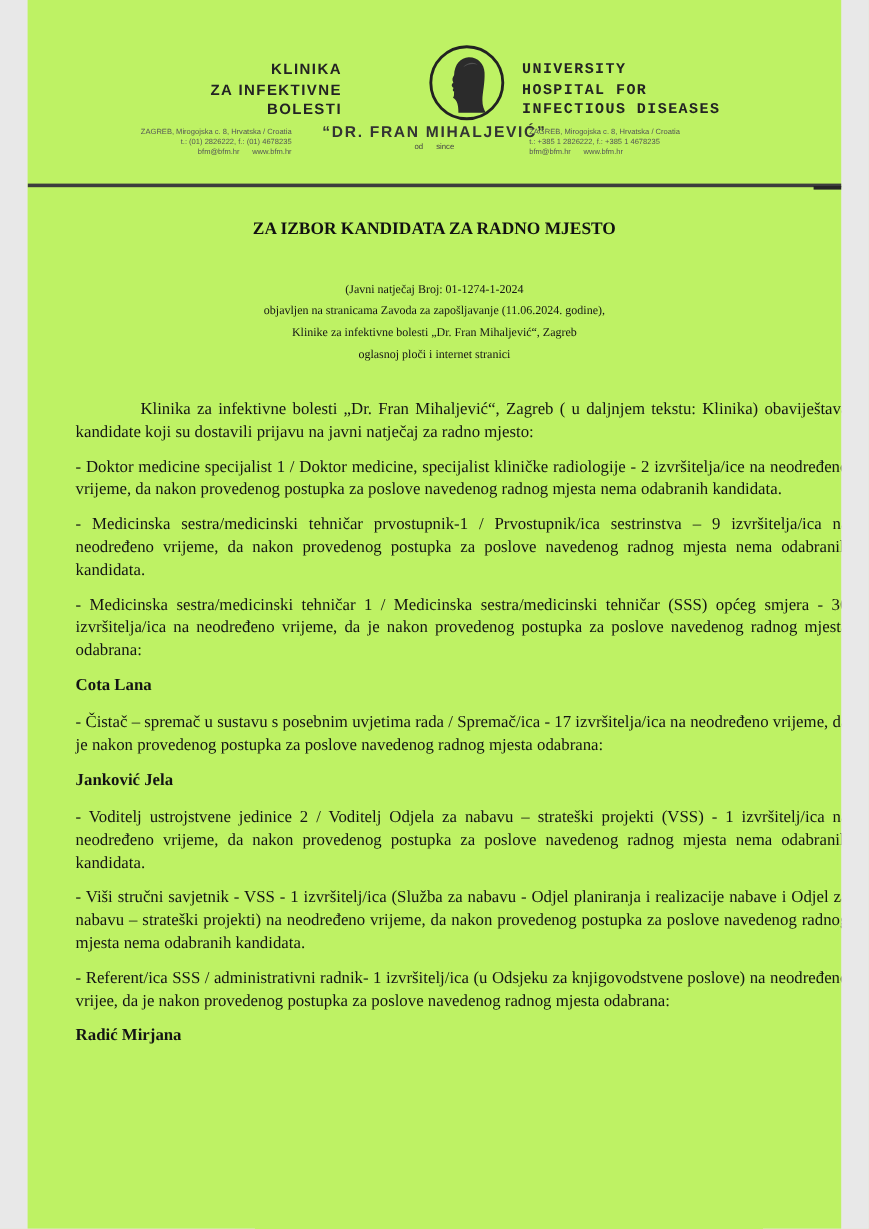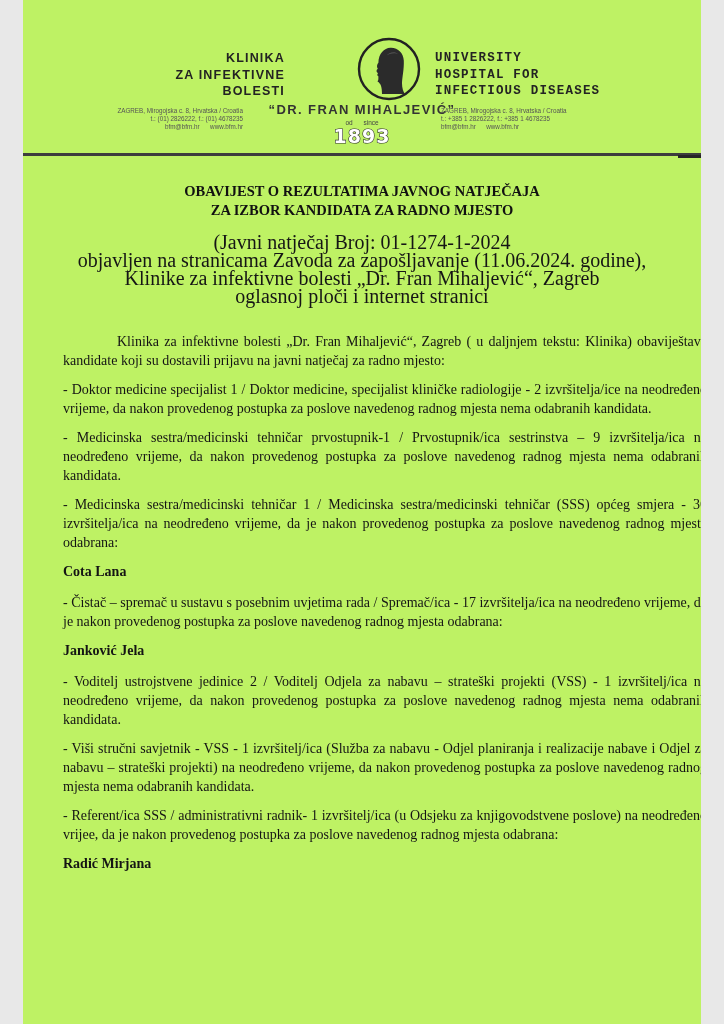--- a/index.html
+++ b/index.html
@@ -71,21 +71,21 @@
     text-align: center;
     font-weight: bold;
     font-size: 14.5px;
     line-height: 18.5px;
     color: #111;
   }
   .subtitle {
     position: absolute;
     top: 233px; left: 0; width: 100%;
     text-align: center;
-    font-size: 20px;
+    font-size: 10px;
     line-height: 18px;
     color: #151515;
   }
 
   
   .body-text {
     position: absolute;
     top: 332px; left: 40px;
     width: 644px;
     font-size: 14px;
@@ -134,31 +134,25 @@
   <div class="brand">“DR. FRAN MIHALJEVIĆ”</div>
 
   <div class="addr right-addr">
     <div>ZAGREB, Mirogojska c. 8, Hrvatska / Croatia</div>
     <div>t.: +385 1 2826222, f.: +385 1 4678235</div>
     <div class="pre">bfm@bfm.hr      www.bfm.hr</div>
   </div>
 
   <div class="od-since">od      since</div>
 
-  <div class="year-wrap">
-    <svg width="70" height="24" viewBox="0 0 70 24">
-      <text x="35" y="18" text-anchor="middle" font-family="DejaVu Sans, sans-serif" font-size="19" font-weight="bold" letter-spacing="1" fill="#ffffff" stroke="#2e2e2e" stroke-width="1.2" paint-order="stroke">1893</text>
-    </svg>
-  </div>
 
   <div class="rule"></div>
   <div class="rule-right"></div>
 
   <div class="title">
-    <div>OBAVIJEST O REZULTATIMA JAVNOG NATJEČAJA</div>
     <div>ZA IZBOR KANDIDATA ZA RADNO MJESTO</div>
   </div>
 
   <div class="subtitle">
     <div>(Javni natječaj Broj: 01-1274-1-2024</div>
     <div>objavljen na stranicama Zavoda za zapošljavanje (11.06.2024. godine),</div>
     <div>Klinike za infektivne bolesti „Dr. Fran Mihaljević“, Zagreb</div>
     <div>oglasnoj ploči i internet stranici</div>
   </div>
 

